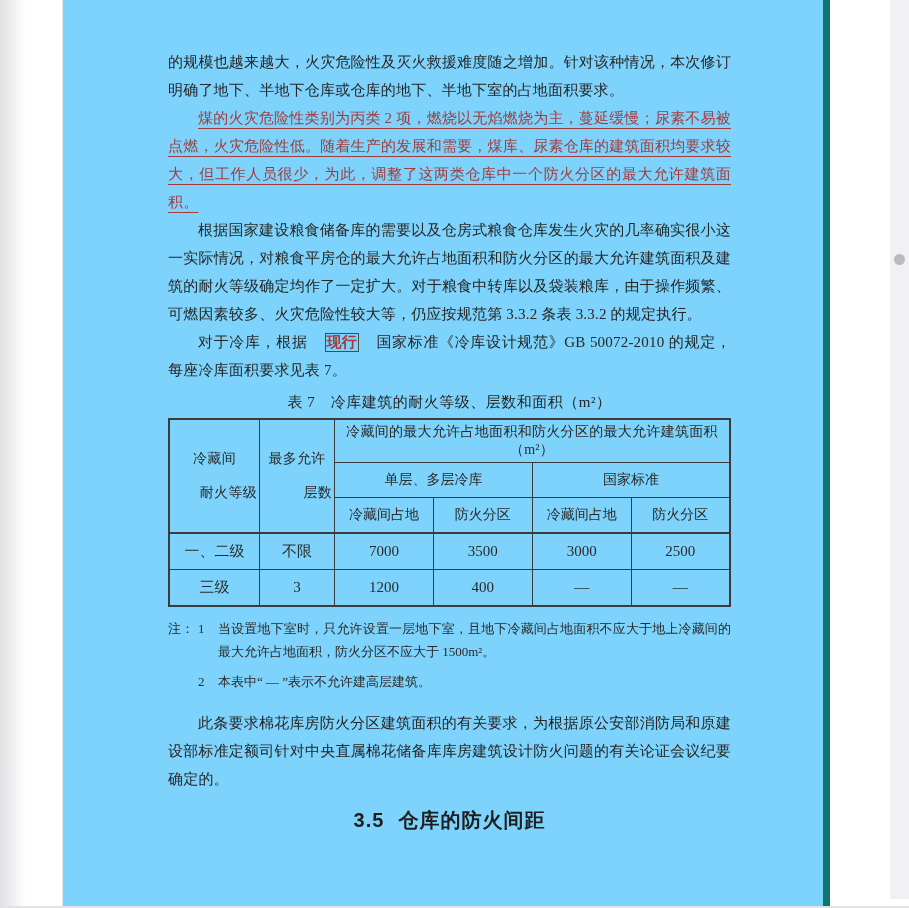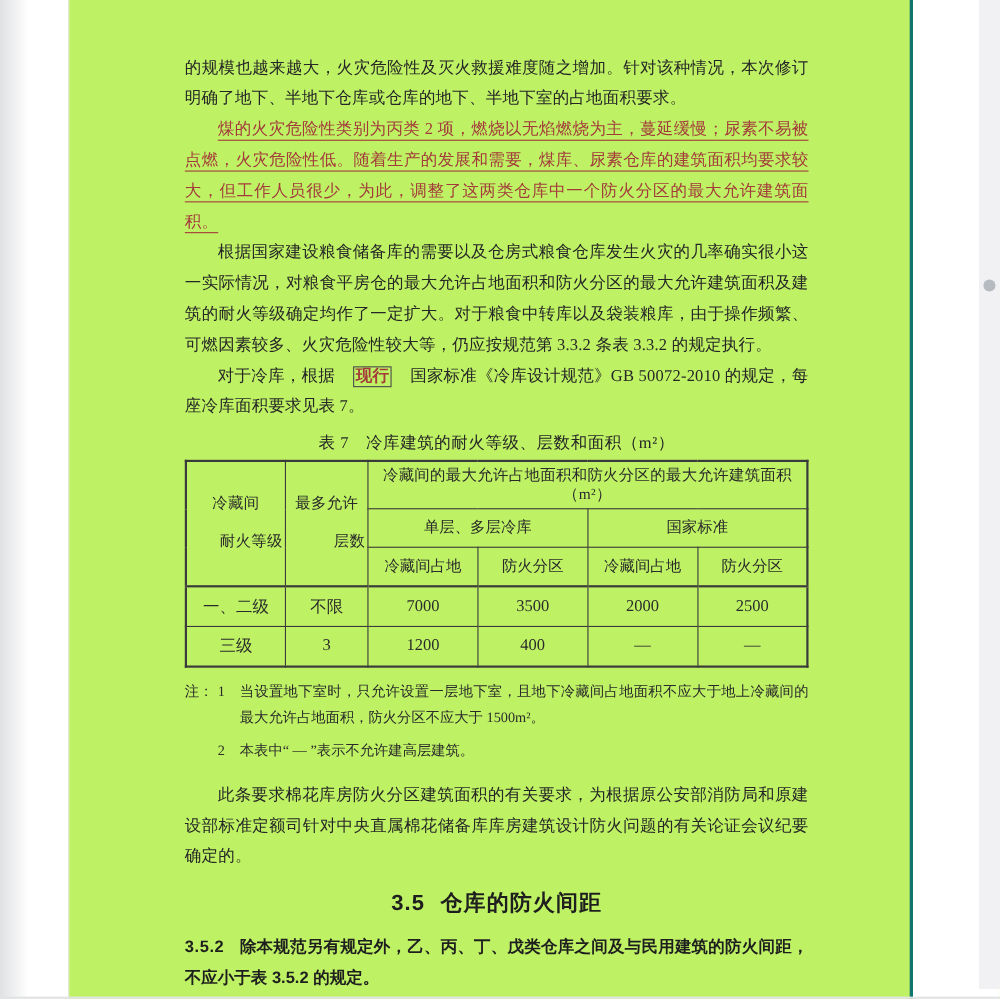--- a/index.html
+++ b/index.html
@@ -10,22 +10,22 @@
     color:#262626;
   }
   
   .left-shadow{position:absolute;left:0;top:0;width:26px;height:100%;
     background:linear-gradient(to right,#e0e1e3,#ffffff);}
   .bottom-line{position:absolute;left:0;bottom:0;width:100%;height:2px;background:#e2e3e5;}
   .scroll-track{position:absolute;right:0;top:0;width:19px;height:899px;background:#f1f1f3;}
   .scroll-thumb{position:absolute;left:4px;top:254px;width:11px;height:11px;border-radius:50%;background:#b6bac1;}
 
   
-  .page{position:absolute;left:62px;top:0;width:768px;height:100%;background:#bef264;
-    border-left:1px solid #e6e6e8;border-right:3px solid #0f766e;box-sizing:border-box;}
+  .page{position:absolute;left:62px;top:0;width:768px;height:100%;background:#7dd3fc;
+    border-left:1px solid #e6e6e8;border-right:7px solid #0f766e;box-sizing:border-box;}
   .content{padding:48px 92px 0 105px;}
 
   p.body{margin:0;font-size:15px;line-height:28px;text-align:justify;text-indent:2em;letter-spacing:.2px;}
   p.noindent{text-indent:0;}
   p.red{color:#a33b3b;text-decoration:underline;text-decoration-color:#a33b3b;
     text-underline-offset:5px;text-decoration-thickness:1px;}
   .insbox{display:inline-block;text-indent:0;color:#a33b3b;border:1px solid #4a4a4a;
     line-height:1.1;padding:0 1px;margin:0 17px;font-weight:bold;}
 
   .tbl-title{text-align:center;font-size:15px;margin:9px 0 6px;letter-spacing:.5px;}
@@ -96,21 +96,21 @@
         <td>冷藏间占地</td>
         <td>防火分区</td>
         <td>冷藏间占地</td>
         <td>防火分区</td>
       </tr>
       <tr class="data first">
         <td>一、二级</td>
         <td>不限</td>
         <td>7000</td>
         <td>3500</td>
-        <td>2000</td>
+        <td>3000</td>
         <td>2500</td>
       </tr>
       <tr class="data">
         <td>三级</td>
         <td>3</td>
         <td>1200</td>
         <td>400</td>
         <td>—</td>
         <td>—</td>
       </tr>
@@ -127,21 +127,20 @@
         <span class="nlabel"></span>
         <span class="nnum">2</span>
         <span class="ntext">本表中“ — ”表示不允许建高层建筑。</span>
       </div>
     </div>
 
     <p class="body cotton">此条要求棉花库房防火分区建筑面积的有关要求，为根据原公安部消防局和原建设部标准定额司针对中央直属棉花储备库库房建筑设计防火问题的有关论证会议纪要确定的。</p>
 
     <h3 class="sec"><span>3.5</span><span class="gap">仓库的防火间距</span></h3>
 
-    <p class="clause"><span class="cnum">3.5.2</span><span>除本规范另有规定外，乙、丙、丁、戊类仓库之间及与民用建筑的防火间距，不应小于表 3.5.2 的规定。</span></p>
 
   </div>
 </div>
 
 <div class="scroll-track">
   <div class="scroll-thumb"></div>
 </div>
 
 <div class="bottom-line"></div>
 

